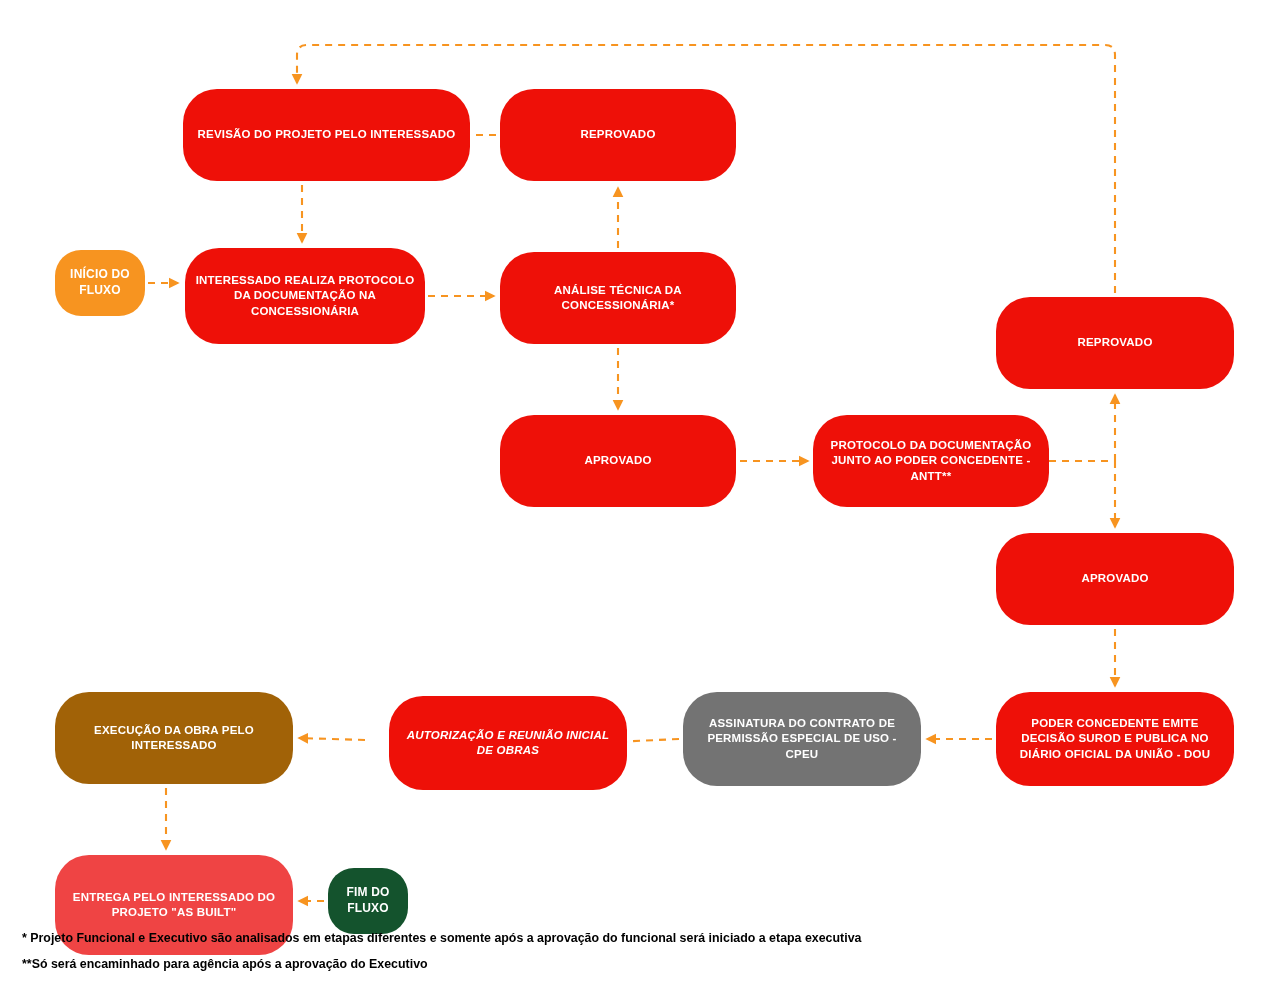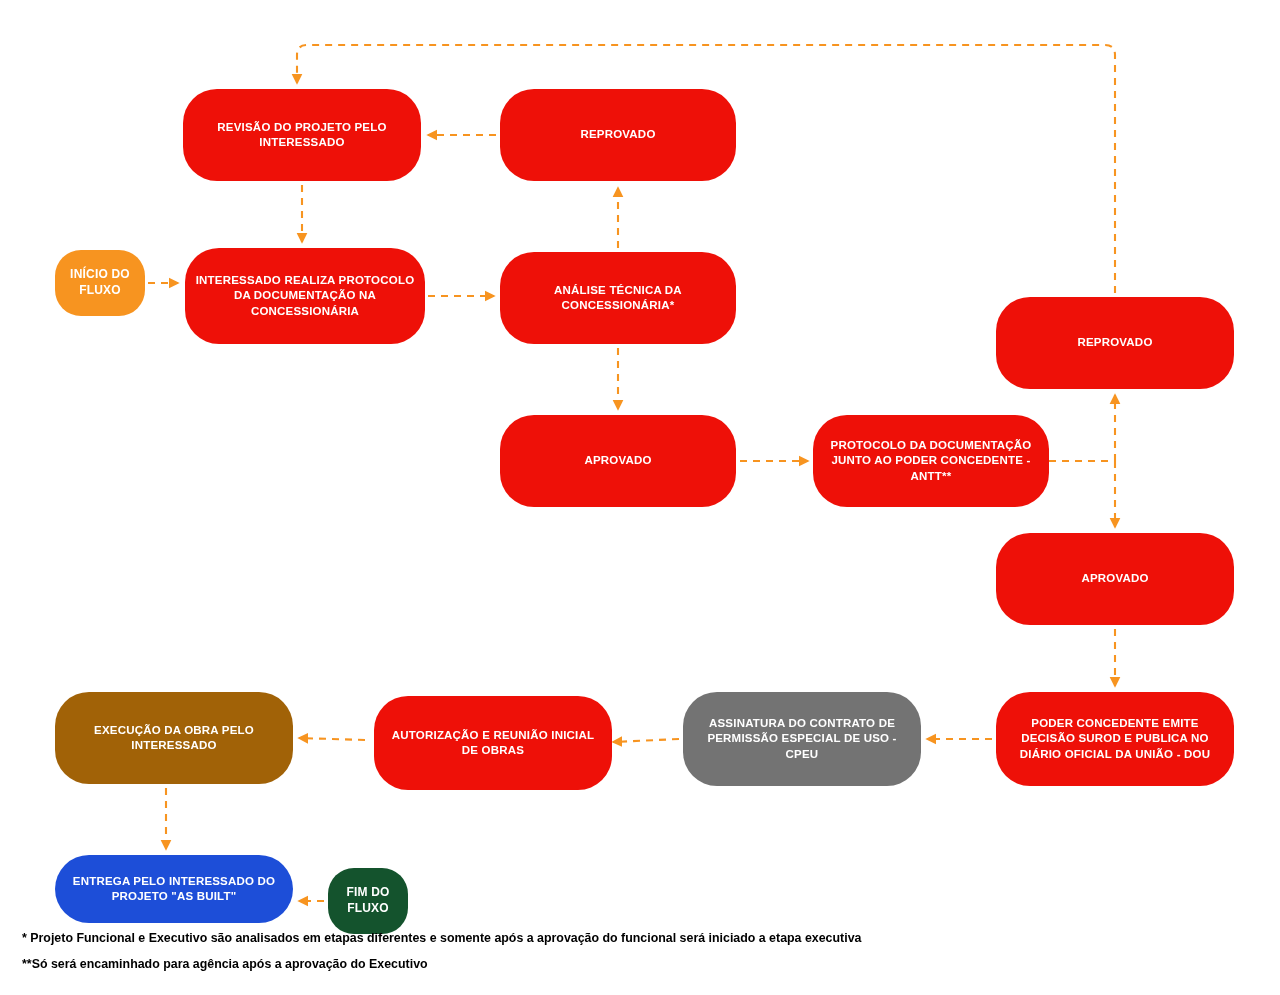--- a/index.html
+++ b/index.html
@@ -100,21 +100,21 @@
       <path d="M324,901 L299,901"></path>
       <path d="M1049,461 L1115,461 L1115,461" marker-end="none"></path>
       <path d="M1115,293 L1115,55 Q1115,45 1105,45 L307,45 Q297,45 297,55 L297,83"></path>
     </g>
   </svg>
 
   <div class="node terminal" id="n-inicio" style="left: 55px; top: 250px; width: 90px; height: 66px; background: rgb(247, 148, 32); color: rgb(255, 255, 255);">
     <span class="label">INÍCIO DO FLUXO</span>
   </div>
 
-  <div class="node process" id="n-revisao" style="left: 183px; top: 89px; width: 238px; height: 92px; background: rgb(238, 16, 8); color: rgb(255, 255, 255);">
+  <div class="node process" id="n-revisao" style="left: 183px; top: 89px; width: 287px; height: 92px; background: rgb(238, 16, 8); color: rgb(255, 255, 255);">
     <span class="label">REVISÃO DO PROJETO PELO INTERESSADO</span>
   </div>
 
   <div class="node process" id="n-reprovado1" style="left: 500px; top: 89px; width: 236px; height: 92px; background: rgb(238, 16, 8); color: rgb(255, 255, 255);">
     <span class="label">REPROVADO</span>
   </div>
 
   <div class="node process" id="n-protocolo" style="left: 185px; top: 248px; width: 240px; height: 96px; background: rgb(238, 16, 8); color: rgb(255, 255, 255);">
     <span class="label">INTERESSADO REALIZA PROTOCOLO DA DOCUMENTAÇÃO NA CONCESSIONÁRIA</span>
   </div>
@@ -140,29 +140,29 @@
   </div>
 
   <div class="node process" id="n-surod" style="left: 996px; top: 692px; width: 238px; height: 94px; background: rgb(238, 16, 8); color: rgb(255, 255, 255);">
     <span class="label">PODER CONCEDENTE EMITE DECISÃO SUROD E PUBLICA NO DIÁRIO OFICIAL DA UNIÃO - DOU</span>
   </div>
 
   <div class="node process" id="n-cpeu" style="left: 683px; top: 692px; width: 238px; height: 94px; background: #737373; color: rgb(255, 255, 255);">
     <span class="label">ASSINATURA DO CONTRATO DE PERMISSÃO ESPECIAL DE USO - CPEU</span>
   </div>
 
-  <div class="node process" id="n-autorizacao" style="left: 374px; top: 696px; width: 238px; height: 94px; background: rgb(238, 16, 8); color: rgb(255, 255, 255);">
+  <div class="node process" id="n-autorizacao" style="left: 389px; top: 696px; width: 238px; height: 94px; background: rgb(238, 16, 8); color: rgb(255, 255, 255); font-style: italic;">
     <span class="label">AUTORIZAÇÃO E REUNIÃO INICIAL DE OBRAS</span>
   </div>
 
   <div class="node process" id="n-execucao" style="left: 55px; top: 692px; width: 238px; height: 92px; background: #a16207; color: rgb(255, 255, 255);">
     <span class="label">EXECUÇÃO DA OBRA PELO INTERESSADO</span>
   </div>
 
-  <div class="node process" id="n-entrega" style="left: 55px; top: 855px; width: 238px; height: 68px; background: #1d4ed8; color: rgb(255, 255, 255);">
+  <div class="node process" id="n-entrega" style="left: 55px; top: 855px; width: 238px; height: 100px; background: #ef4444; color: rgb(255, 255, 255);">
     <span class="label">ENTREGA PELO INTERESSADO DO PROJETO "AS BUILT"</span>
   </div>
 
   <div class="node terminal" id="n-fim" style="left: 328px; top: 868px; width: 80px; height: 66px; background: #14532d; color: rgb(255, 255, 255);">
     <span class="label">FIM DO FLUXO</span>
   </div>
 
   <div class="footnotes">
     <div class="footnote" id="fn1" style="position: absolute; color: rgb(0, 0, 0);">* Projeto Funcional e Executivo são analisados em etapas diferentes e somente após a aprovação do funcional será iniciado a etapa executiva</div>
     <div class="footnote" id="fn2" style="position: absolute; color: rgb(0, 0, 0);">**Só será encaminhado para agência após a aprovação do Executivo</div>

